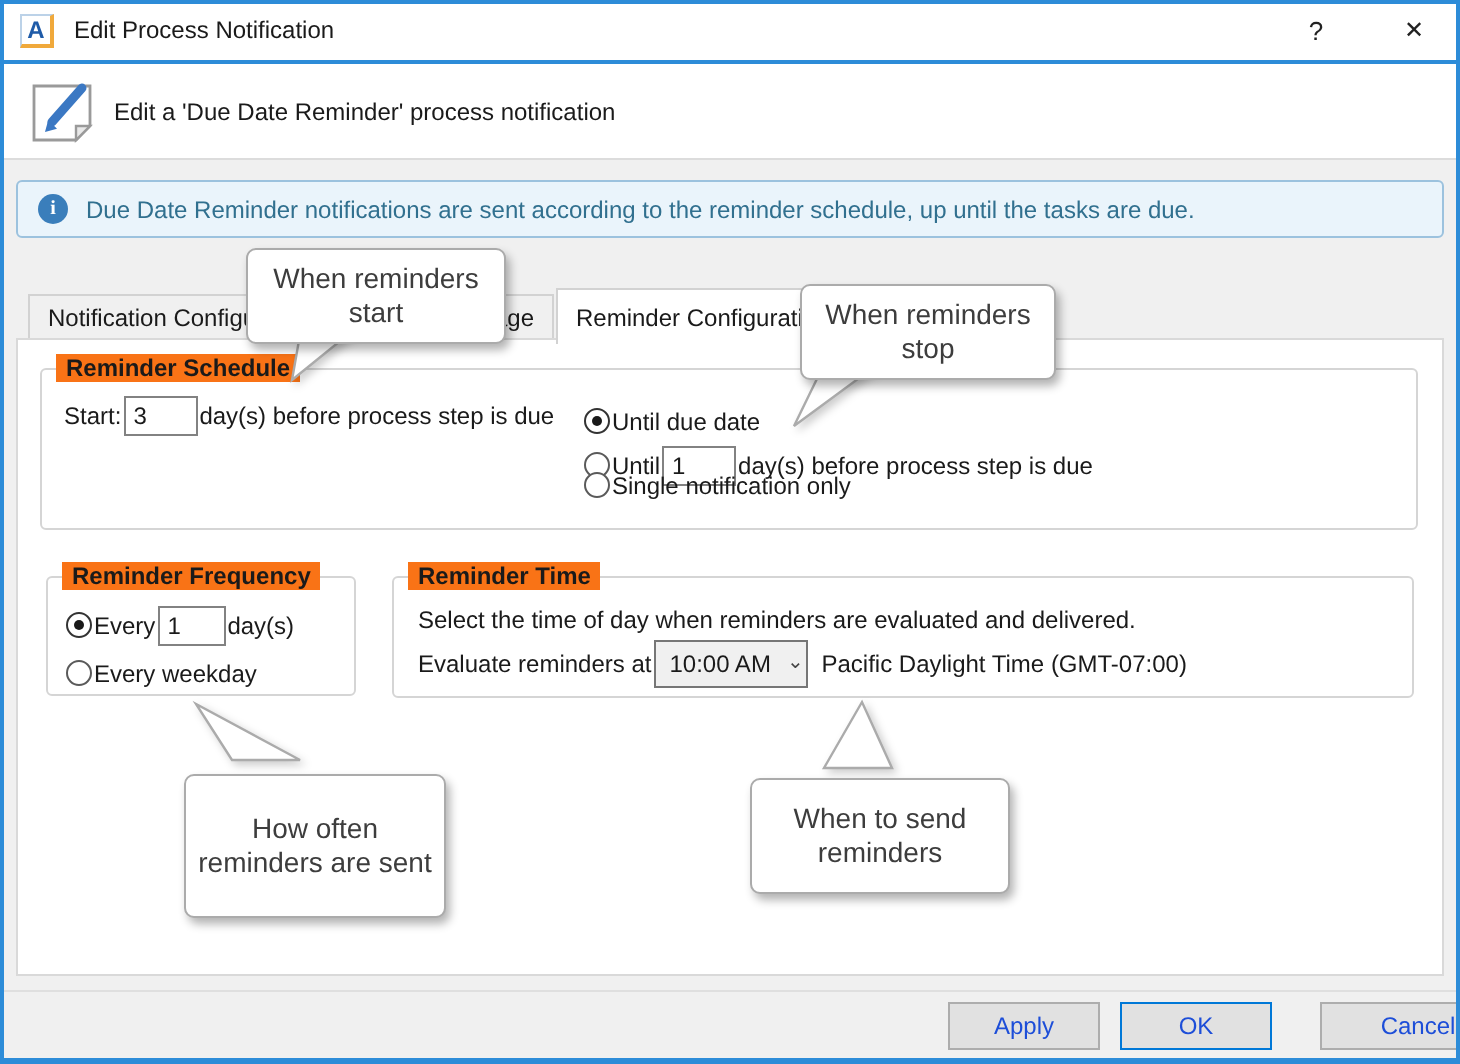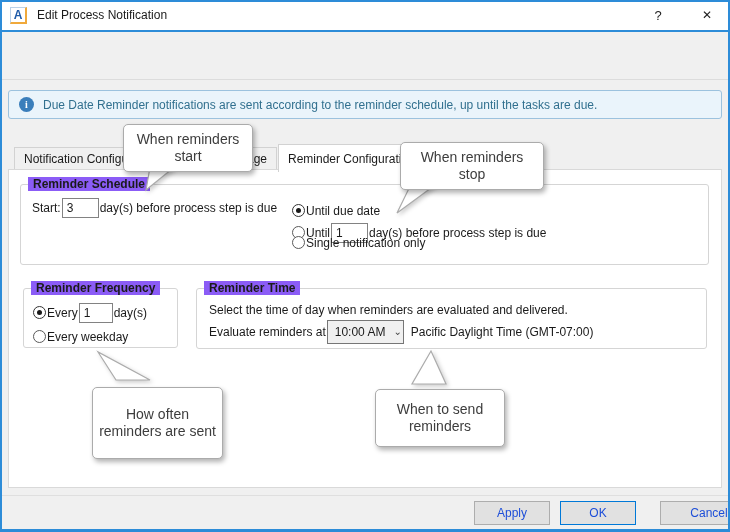--- a/index.html
+++ b/index.html
@@ -41,21 +41,21 @@
     display:flex;align-items:center;padding:0 9px;overflow:hidden;white-space:nowrap;}
   .tab-w1{width:150px;}
   .tab-w2{width:112px;}
   .tab-w2 span{direction:rtl;display:block;width:100%;overflow:hidden;white-space:nowrap;}
   .tab-w3{width:140px;}
   .tab.active{height:28px;margin-bottom:-2px;background:#ffffff;border-bottom:none;position:relative;z-index:3;}
 
   
   .panel{position:absolute;left:8px;top:169px;width:714px;height:319px;background:#ffffff;border:1px solid #D9D9D9;}
   .group{position:absolute;border:1px solid #D5D5D5;border-radius:3px;background:#fff;}
-  .group-title{position:absolute;top:-8px;left:7px;background:#8b5cf6;padding:0 5px;font-weight:bold;}
+  .group-title{position:absolute;top:-8px;left:7px;background:#f97316;padding:0 5px;font-weight:bold;}
   .g-schedule{left:11px;top:14px;width:689px;height:81px;}
   .g-frequency{left:14px;top:118px;width:155px;height:60px;}
   .g-time{left:187px;top:118px;width:511px;height:61px;}
 
   .row{position:absolute;display:flex;align-items:center;gap:1px;height:21px;white-space:nowrap;}
   .radio{width:13px;height:13px;border:1px solid #5a5a5a;border-radius:50%;background:#fff;position:relative;flex:none;}
   .radio.sel{border-color:#333;}
   .radio.sel::after{content:"";position:absolute;inset:3px;background:#191919;border-radius:50%;}
   .tiny-input{width:37px;height:20px;border:1px solid #828282;background:#fff;font:12px "Liberation Sans",sans-serif;
     padding:0 0 0 4px;color:#1a1a1a;}
@@ -70,37 +70,48 @@
   .btn-apply{left:474px;}
   .btn-ok{left:560px;border-color:#0078D7;}
   .btn-cancel{left:660px;padding-left:28px;}
 
   
   .tails{position:absolute;left:0;top:0;width:730px;height:532px;z-index:40;pointer-events:none;}
   .callout{position:absolute;z-index:50;background:#ffffff;border:1px solid #ABABAB;border-radius:5px;
     box-shadow:2px 3px 5px rgba(0,0,0,0.30);display:flex;align-items:center;justify-content:center;
     text-align:center;font-size:14px;line-height:1.25;color:#3d3d3d;padding:4px 6px;margin-top:10px;}
   .c1{left:123px;top:114px;width:130px;height:48px;}
-  .c2{left:400px;top:132px;width:144px;height:48px;}
+  .c2{left:400px;top:132px;width:128px;height:48px;}
   .c3{left:92px;top:377px;width:131px;height:72px;}
   .c4{left:375px;top:379px;width:130px;height:58px;}
 </style>
 </head>
 <body>
 
 <div class="dialog">
 
   <div class="titlebar">
     <span class="app-logo">A</span>
     <span class="title-text">Edit Process Notification</span>
     <button class="tb-btn help-btn">?</button>
     <button class="tb-btn close-btn">✕</button>
   </div>
   <div class="accent-line"></div>
 
+  <div class="header">
+    <span class="header-icon">
+      <svg width="38" height="34" viewBox="0 0 38 34">
+        <path d="M4 5 h28 v20 l-7 7 H4 z" fill="#ffffff" stroke="#9a9a9a" stroke-width="1.4"></path>
+        <path d="M32 25 l-7 7 v-7 z" fill="#e9e9e9" stroke="#9a9a9a" stroke-width="1.2"></path>
+        <path d="M13 23 L28 6" stroke="#3B78C3" stroke-width="4.5" stroke-linecap="round"></path>
+        <path d="M9.5 28 l1.6-6 4.4 4.4 z" fill="#3B78C3"></path>
+      </svg>
+    </span>
+    <span class="header-sub">Edit a 'Due Date Reminder' process notification</span>
+  </div>
   <div class="header-divider"></div>
 
   <div class="infobar">
     <span class="info-icon">i</span>
     <span>Due Date Reminder notifications are sent according to the reminder schedule, up until the tasks are due.</span>
   </div>
 
   <div class="tabs">
     <div class="tab tab-w1">
       <span>Notification Configuration</span>

